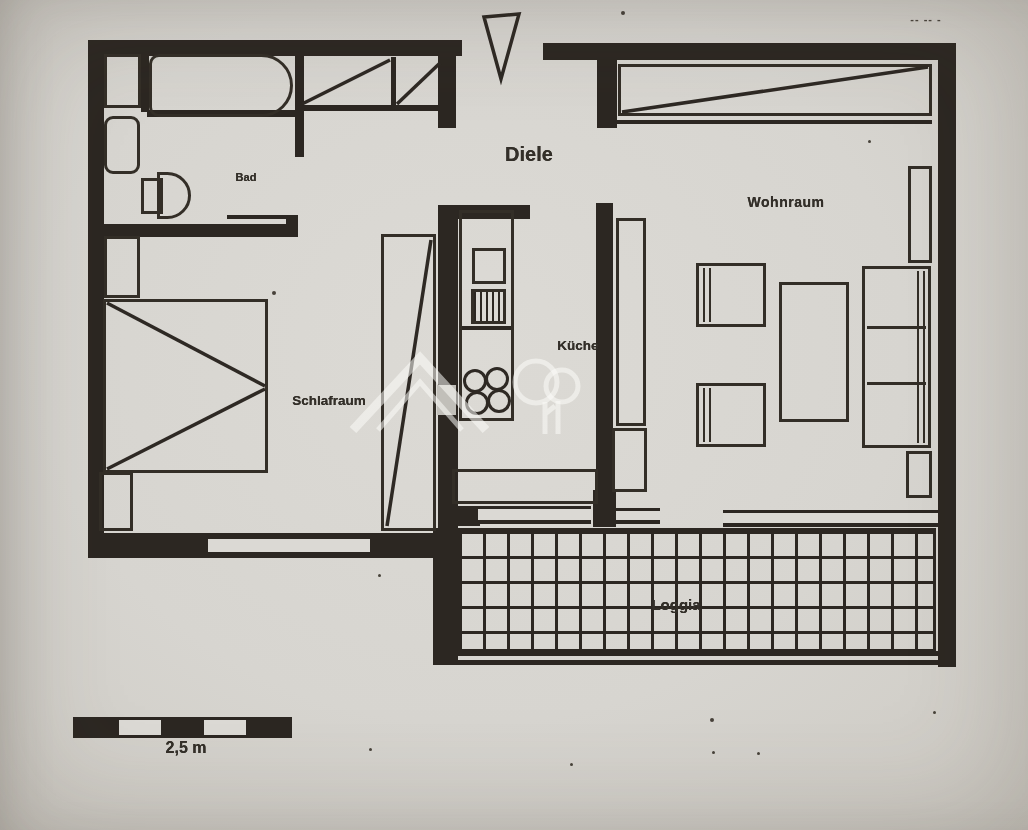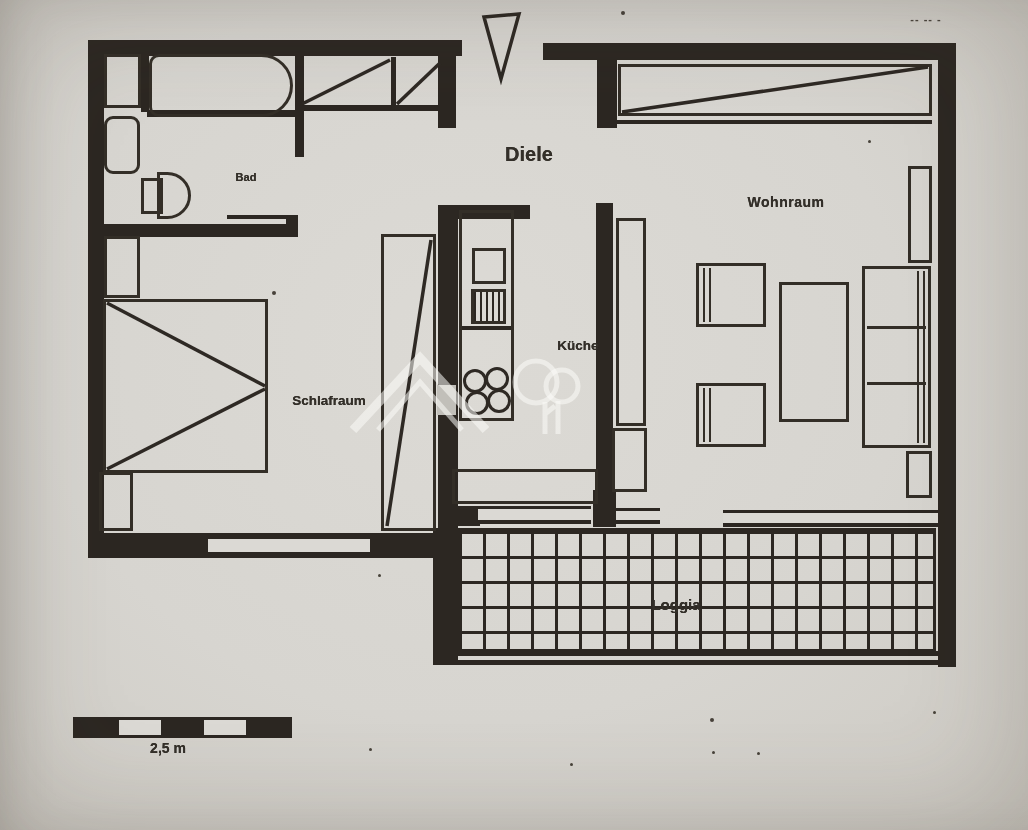--- a/index.html
+++ b/index.html
@@ -136,21 +136,21 @@
   <div class="lbl" style="left:578px;top:345px;font-size:13.5px;">Küche</div>
   <div class="lbl" style="left:676px;top:604px;font-size:15px;">Loggia</div>
 
   <div class="scalebar" style="left:73px;top:717px;width:219px;height:21px;">
     <div class="seg-b"></div>
     <div class="seg-w"></div>
     <div class="seg-b"></div>
     <div class="seg-w"></div>
     <div class="seg-b"></div>
   </div>
-  <div class="lbl" style="left:168px;top:748px;font-size:14px;">2,5 m</div>
+  <div class="lbl" style="left:186px;top:748px;font-size:16px;">2,5 m</div>
 
   <div class="lbl" style="left:926px;top:19px;font-size:11px;letter-spacing:1px;color:#4a453d;text-shadow:none;">-- -- -</div>
   <div class="speck" style="left:621px;top:11px;"></div>
   <div class="speck" style="left:272px;top:291px;"></div>
   <div class="speck" style="left:378px;top:574px;width:3px;height:3px;"></div>
   <div class="speck" style="left:369px;top:748px;width:3px;height:3px;"></div>
   <div class="speck" style="left:570px;top:763px;width:3px;height:3px;"></div>
   <div class="speck" style="left:710px;top:718px;"></div>
   <div class="speck" style="left:712px;top:751px;width:3px;height:3px;"></div>
   <div class="speck" style="left:757px;top:752px;width:3px;height:3px;"></div>

